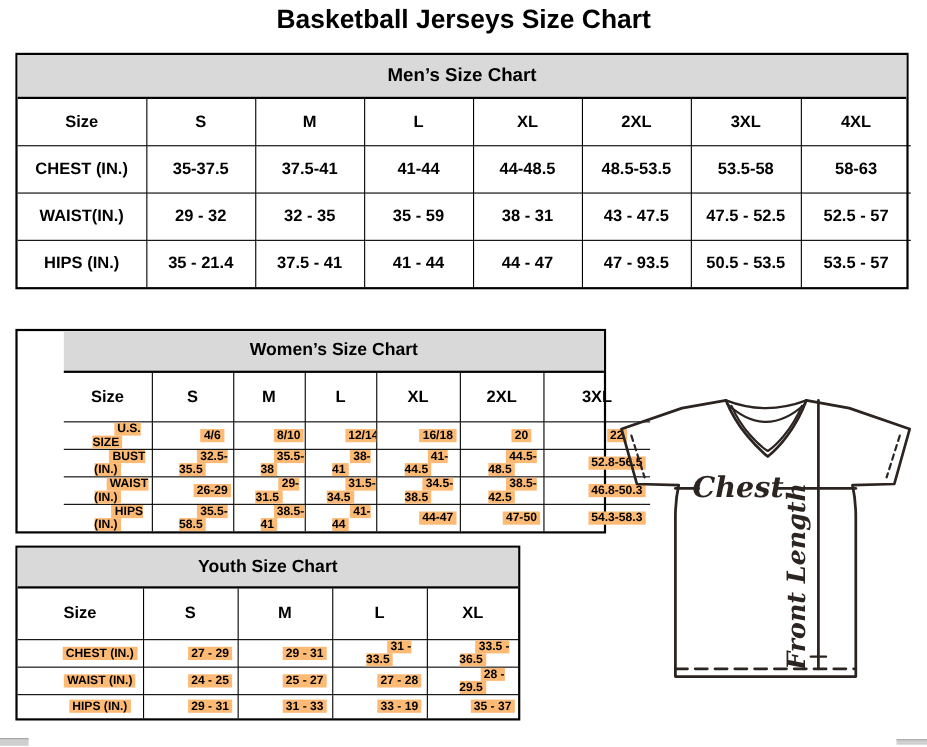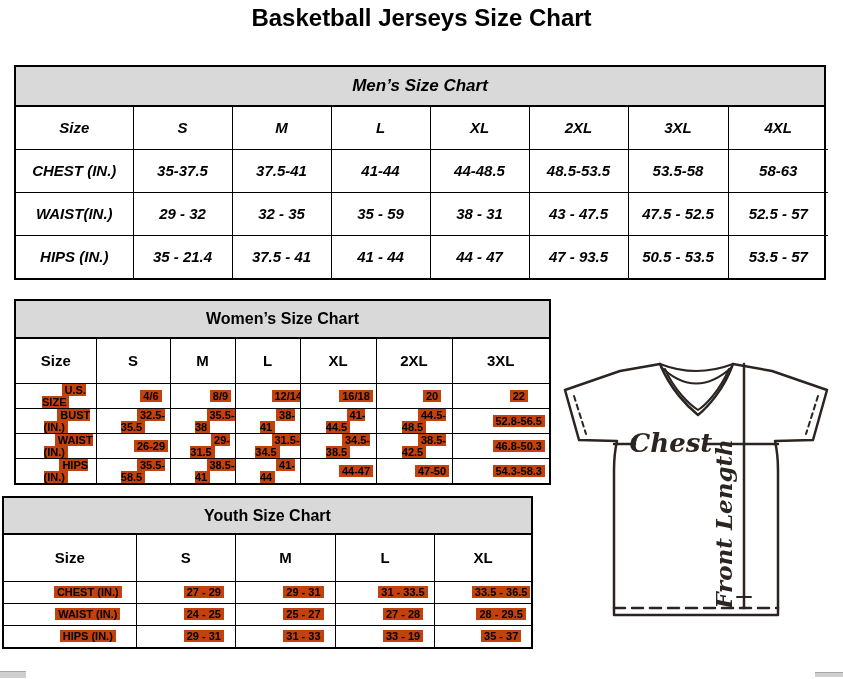--- a/index.html
+++ b/index.html
@@ -27,39 +27,39 @@
   table.tbl th, table.tbl td{
     border:1px solid #000;text-align:center;vertical-align:middle;
     font-weight:bold;padding:0;overflow:hidden;
   }
   table.tbl tr > *:first-child{border-left:none;}
   table.tbl tr > *:last-child{border-right:none;}
   table.tbl thead tr > *{border-top:none;}
   table.tbl tbody tr:last-child > *{border-bottom:none;}
 
   
-  #mens-section{left:14px;top:65px;width:812px;font-style:italic;}
+  #mens-section{left:14px;top:48px;width:812px;}
   #mens-section .bar{height:38px;font-size:17px;}
   #mens-section thead tr{height:42px;}
   #mens-section tbody tr{height:43px;}
   #mens-section table{font-size:15px;}
 
   
-  #womens-section{left:14px;top:299px;width:537px;}
+  #womens-section{left:14px;top:299px;width:537px;padding-left:42px;}
   #womens-section .bar{height:36px;font-size:16px;}
   #womens-section thead tr{height:44px;font-size:15px;}
   #womens-section tbody tr{height:21px;font-size:11px;}
 
   
-  #youth-section{left:2px;top:496px;width:531px;}
+  #youth-section{left:14px;top:496px;width:459px;}
   #youth-section .bar{height:35px;font-size:16px;}
   #youth-section thead tr{height:46px;font-size:15px;}
   #youth-section tbody tr{height:22px;font-size:11px;}
 
-  .hl-values tbody .hl{background:#c2410c;padding:0 3px;margin-left:36px;}
+  .hl-values tbody .hl{background:#fdba74;padding:0 3px;margin-left:36px;}
 
   
   #jersey{position:absolute;left:560px;top:354px;width:276px;height:268px;}
   #jersey svg{display:block;}
   .measure-text{
     font-family:"DejaVu Serif", serif;
     font-style:italic;font-weight:bold;
   }
 
   
@@ -152,21 +152,21 @@
           <th>L</th>
           <th>XL</th>
           <th>2XL</th>
           <th>3XL</th>
         </tr>
       </thead>
       <tbody>
         <tr>
           <th><span class="hl">U.S. SIZE</span></th>
           <td><span class="hl">4/6</span></td>
-          <td><span class="hl">8/9</span></td>
+          <td><span class="hl">8/10</span></td>
           <td><span class="hl">12/14</span></td>
           <td><span class="hl">16/18</span></td>
           <td><span class="hl">20</span></td>
           <td><span class="hl">22</span></td>
         </tr>
         <tr>
           <th><span class="hl">BUST (IN.)</span></th>
           <td><span class="hl">32.5-35.5</span></td>
           <td><span class="hl">35.5-38</span></td>
           <td><span class="hl">38-41</span></td>

